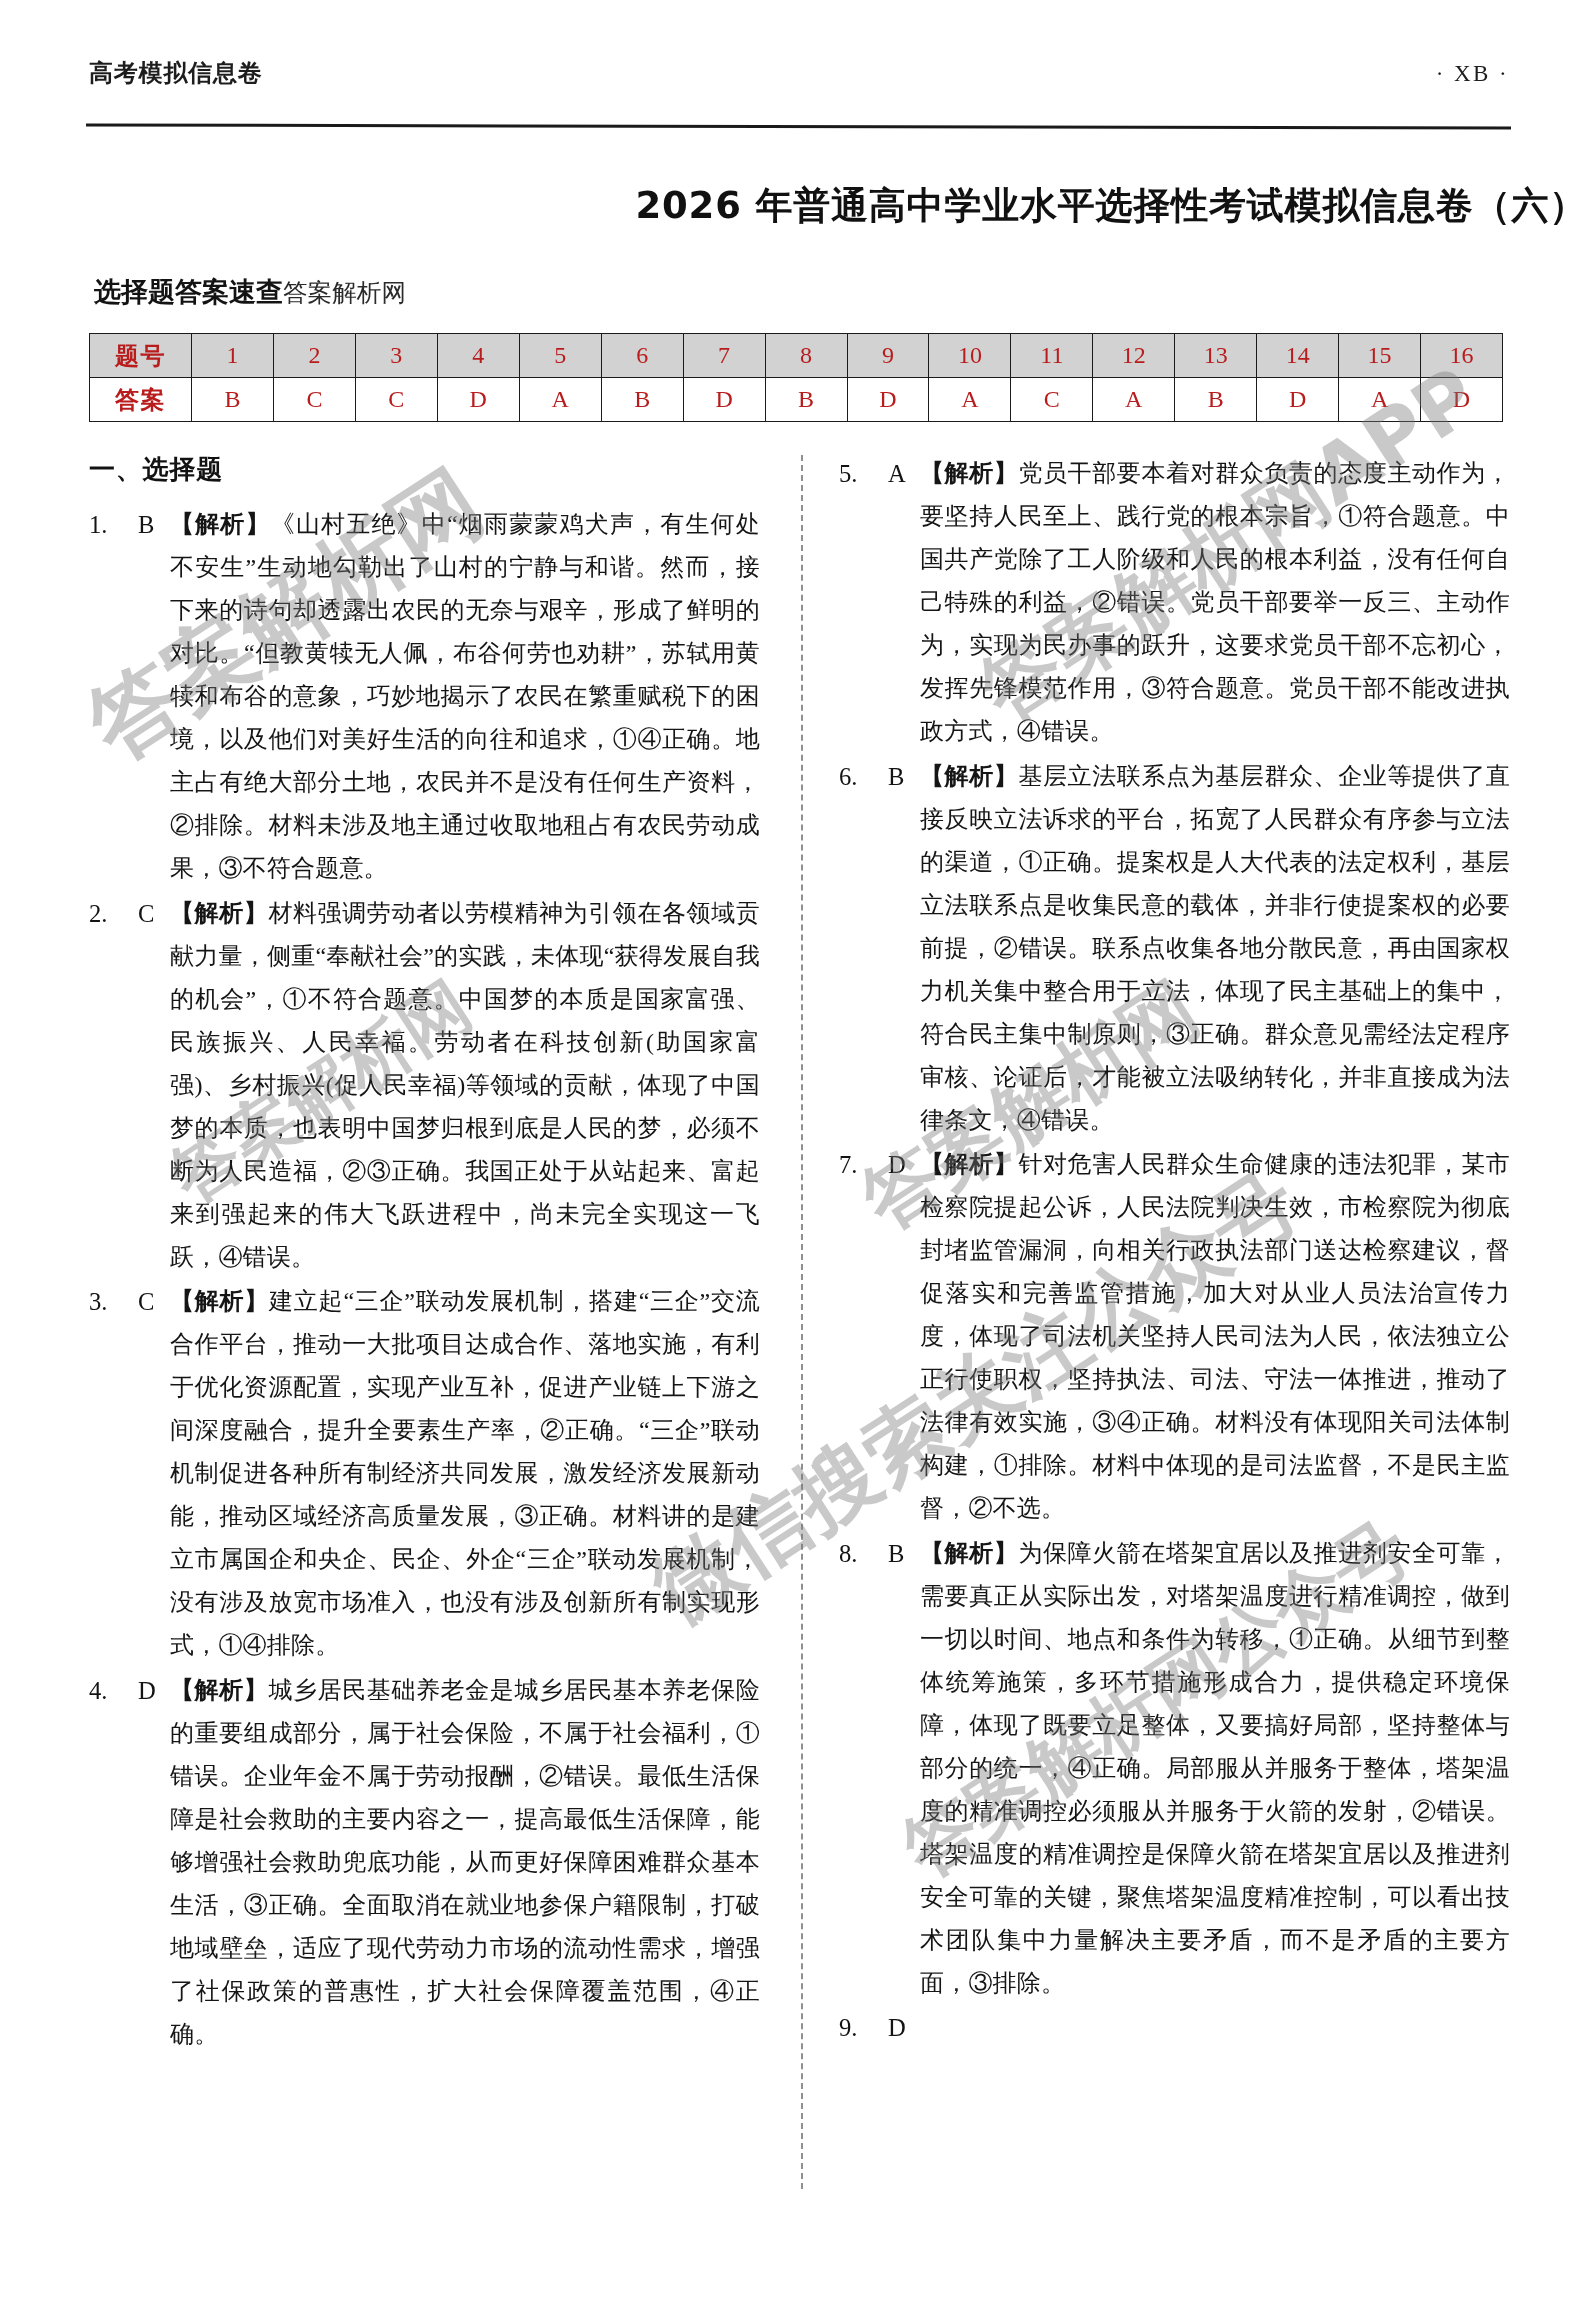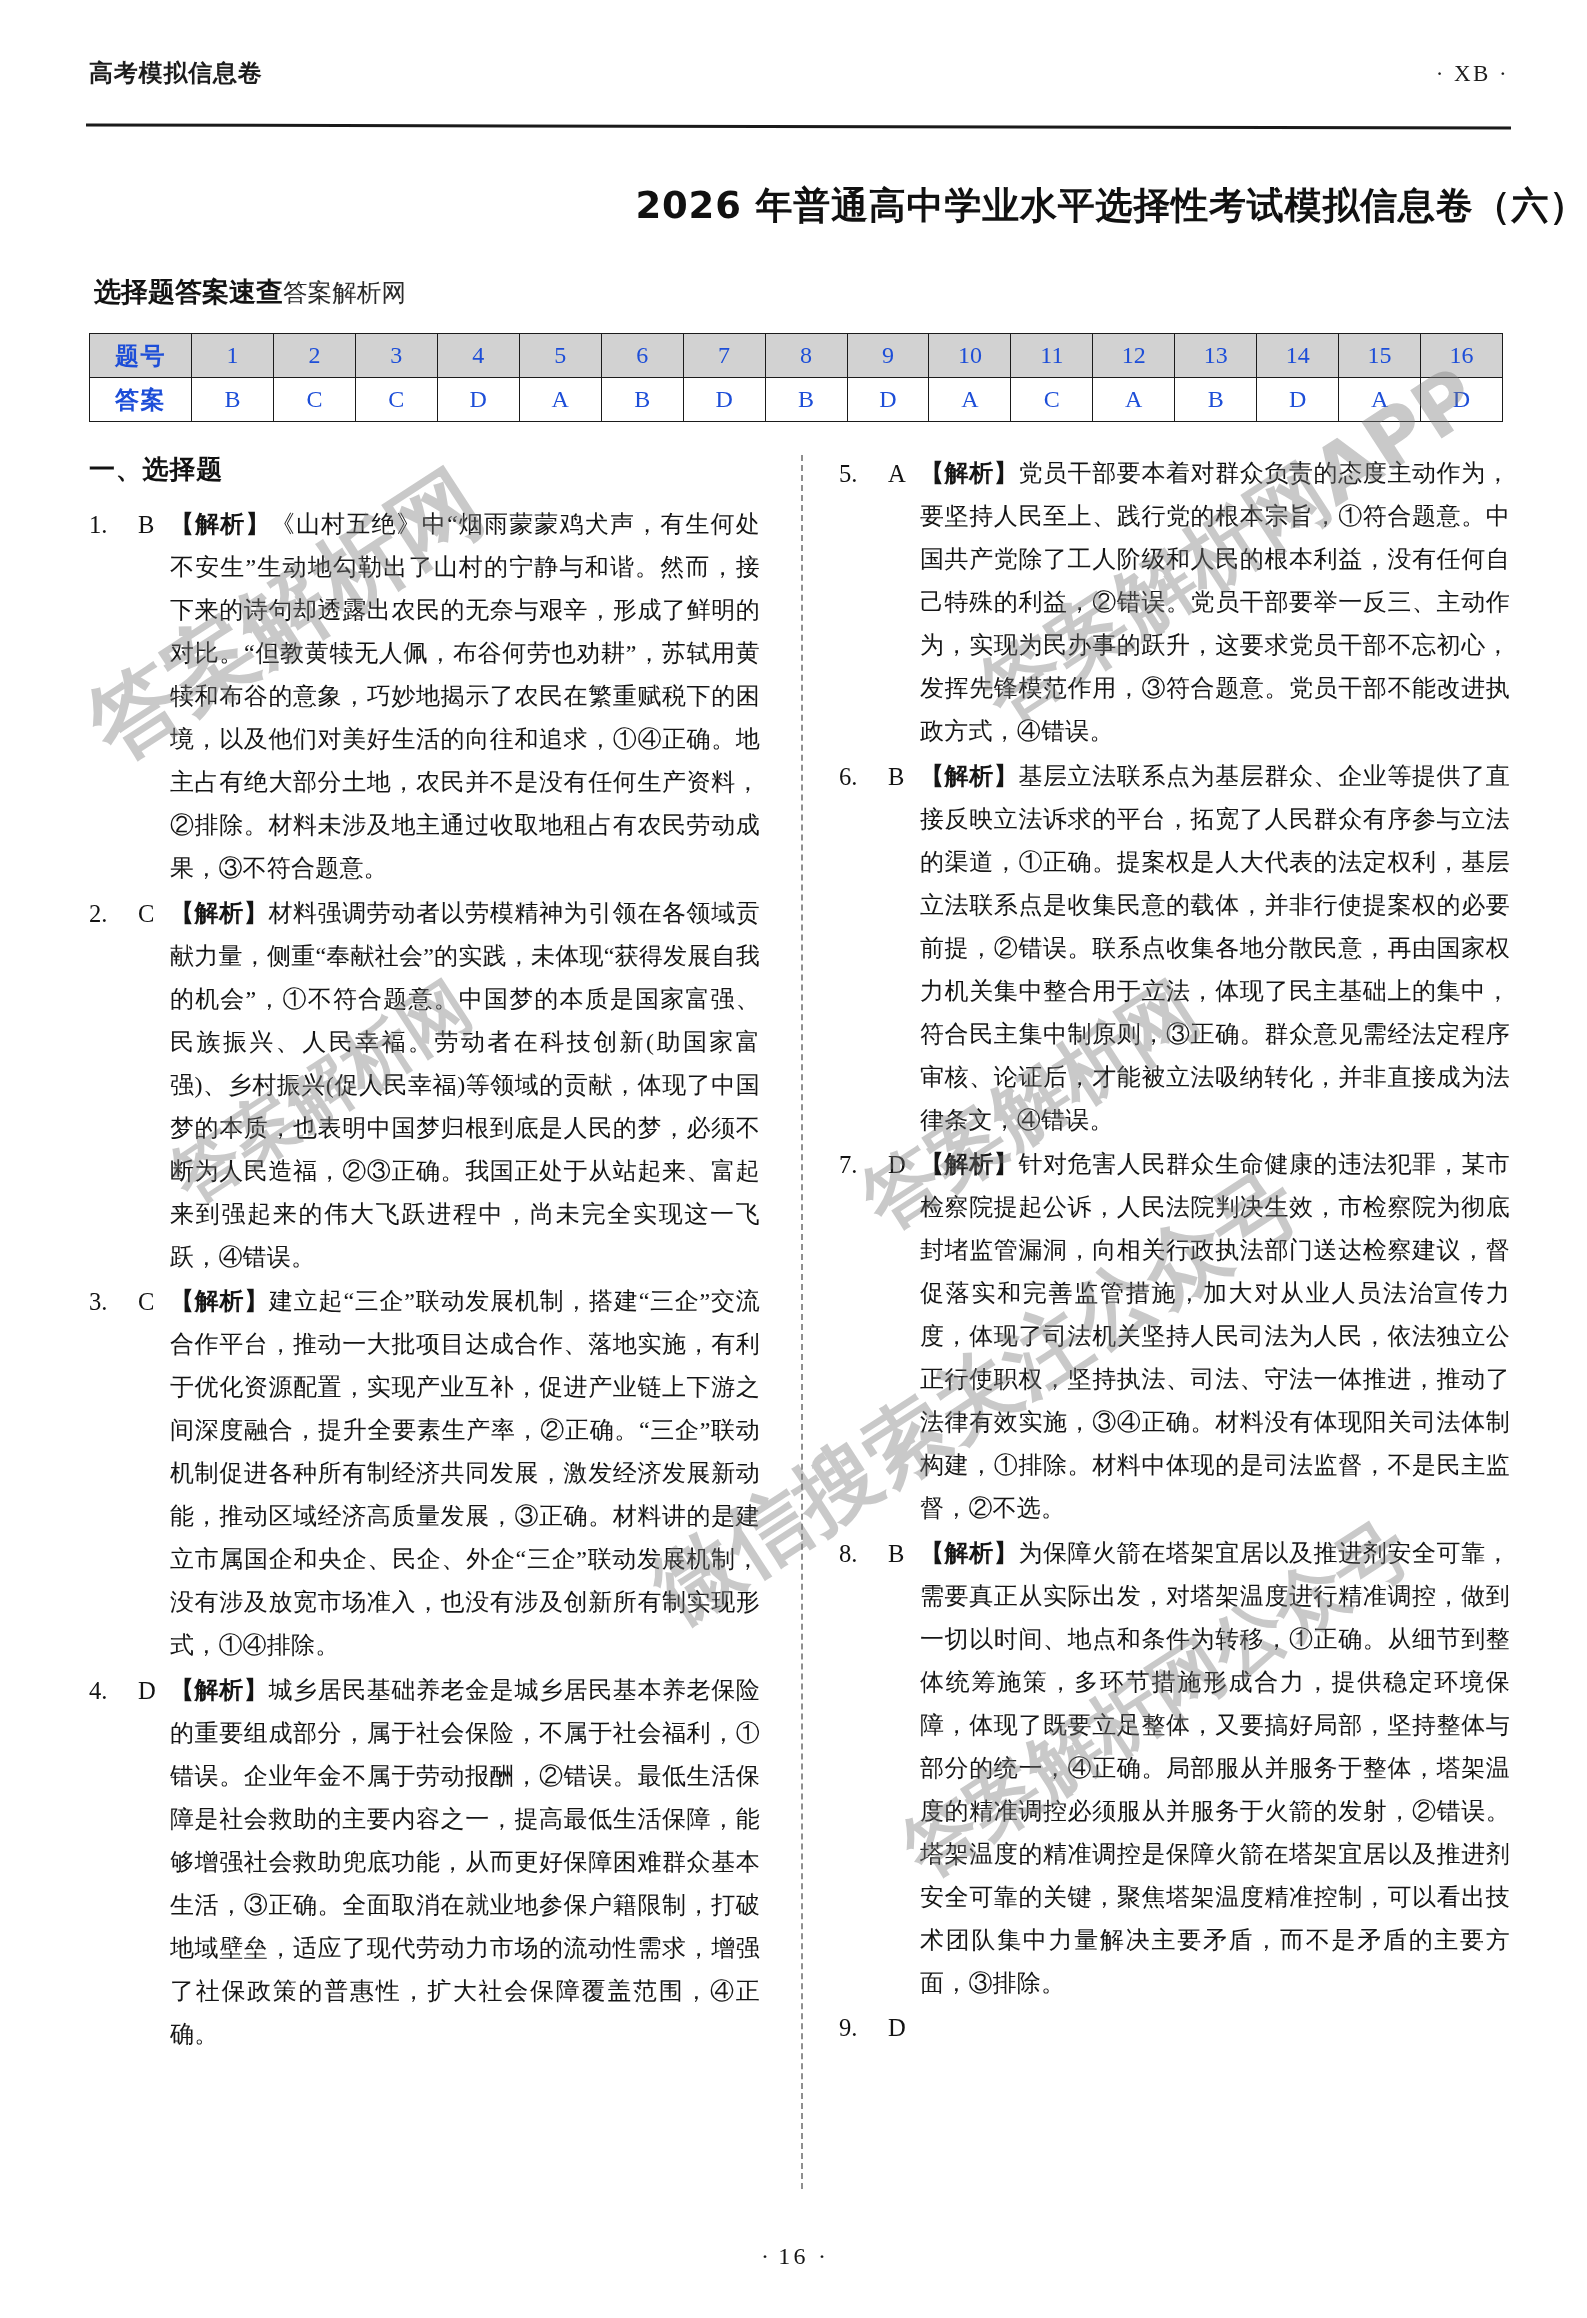--- a/index.html
+++ b/index.html
@@ -94,21 +94,21 @@
     width: 1414px;
     border-collapse: collapse;
     table-layout: fixed;
   }
   .answer-table td {
     border: 1.6px solid #1b1b1b;
     text-align: center;
     height: 44px;
     font-family: "Liberation Serif", serif;
     font-size: 24px;
-    color: #1d4ed8;
+    color: #b91c1c;
     padding: 0;
   }
   .answer-table tr.head td { background: #d2d2d2; }
   .answer-table tr.head td.lbl,
   .answer-table tr.body td.lbl {
     width: 102px;
     font-family: "DejaVu Sans", "Liberation Sans", sans-serif;
     font-weight: 700;
     font-size: 24px;
     letter-spacing: 1.6px;
@@ -339,20 +339,15 @@
     </div>
   </div>
 
   <div class="wm wm1">答案解析网</div>
   <div class="wm wm2">答案解析网</div>
   <div class="wm wm3">答案解析网APP</div>
   <div class="wm wm4">答案解析网</div>
   <div class="wm wm5">微信搜索关注公众号</div>
   <div class="wm wm6">答案解析网公众号</div>
 
-  <div class="footer">
-    <span class="dot">·</span>
-    <span>16</span>
-    <span class="dot">·</span>
-  </div>
 
 </div>
 
 
 </body></html>

